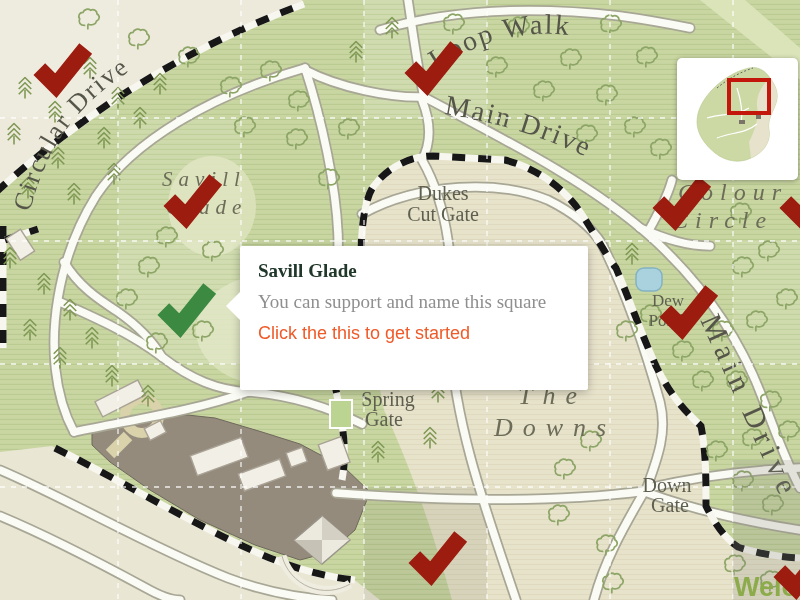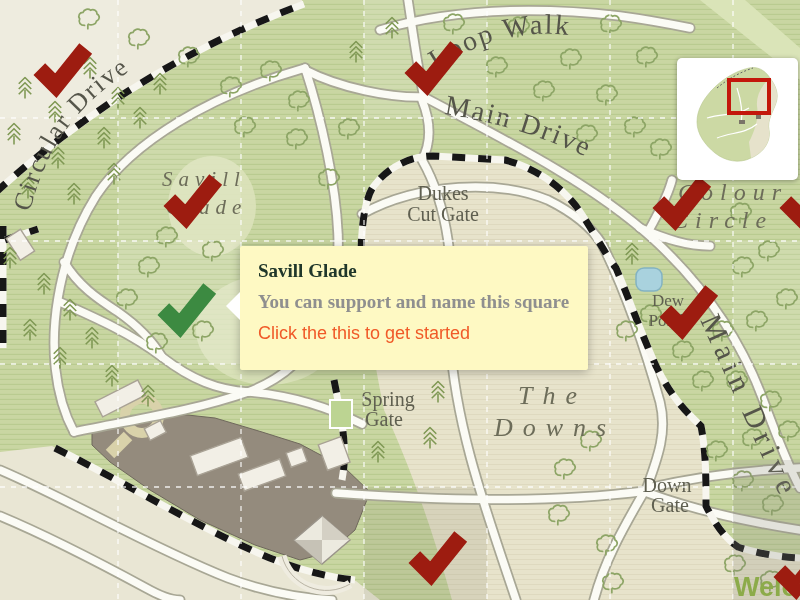--- a/index.html
+++ b/index.html
@@ -9,30 +9,30 @@
   .road-label{font-family:"Liberation Serif",serif;fill:#55554a;}
   .area-label{font-family:"Liberation Serif",serif;font-style:italic;fill:#6c6c59;}
   .gate-label{font-family:"Liberation Serif",serif;fill:#5f5f50;}
   .bnd-w{fill:none;stroke:#f7f6ef;stroke-width:7;}
   .bnd-b{fill:none;stroke:#171717;stroke-width:7;stroke-dasharray:13 13;}
   .road-case{fill:none;stroke:#a8a795;stroke-width:11;stroke-linecap:round;}
   .road-fill{fill:none;stroke:#fbfbf5;stroke-width:7.5;stroke-linecap:round;}
   .grid line{stroke:#ffffff;stroke-width:1.3;stroke-dasharray:5 6;opacity:.85;}
 
   
-  .tooltip{position:absolute;left:240px;top:246px;width:348px;height:124px;
-    background:#fef9c3;border-radius:2px;box-shadow:0 2px 10px rgba(0,0,0,.28);
+  .tooltip{position:absolute;left:240px;top:246px;width:348px;height:144px;
+    background:#ffffff;border-radius:2px;box-shadow:0 2px 10px rgba(0,0,0,.28);
     box-sizing:border-box;padding:14px 16px 0 18px;}
   .tooltip::before{content:"";position:absolute;left:-14px;top:46px;width:0;height:0;
     border-top:14px solid transparent;border-bottom:14px solid transparent;
     border-right:14px solid #ffffff;}
   .tooltip h3{margin:0;font-family:"Liberation Serif",serif;font-size:19px;
     font-weight:bold;color:#20372a;}
   .tooltip p{margin:9px 0 0 0;font-family:"Liberation Serif",serif;font-size:19px;
-    color:#8f8f8f;font-weight:bold;}
+    color:#8f8f8f;}
   .tooltip a{display:inline-block;margin-top:10px;font-size:18px;color:#f05a28;
     text-decoration:none;cursor:pointer;}
 
   
   .minimap{position:absolute;left:677px;top:58px;width:121px;height:122px;
     background:#ffffff;border-radius:5px;box-shadow:0 1px 5px rgba(0,0,0,.35);
     cursor:pointer;}
   .minimap svg{display:block;}
 </style>
 </head>

